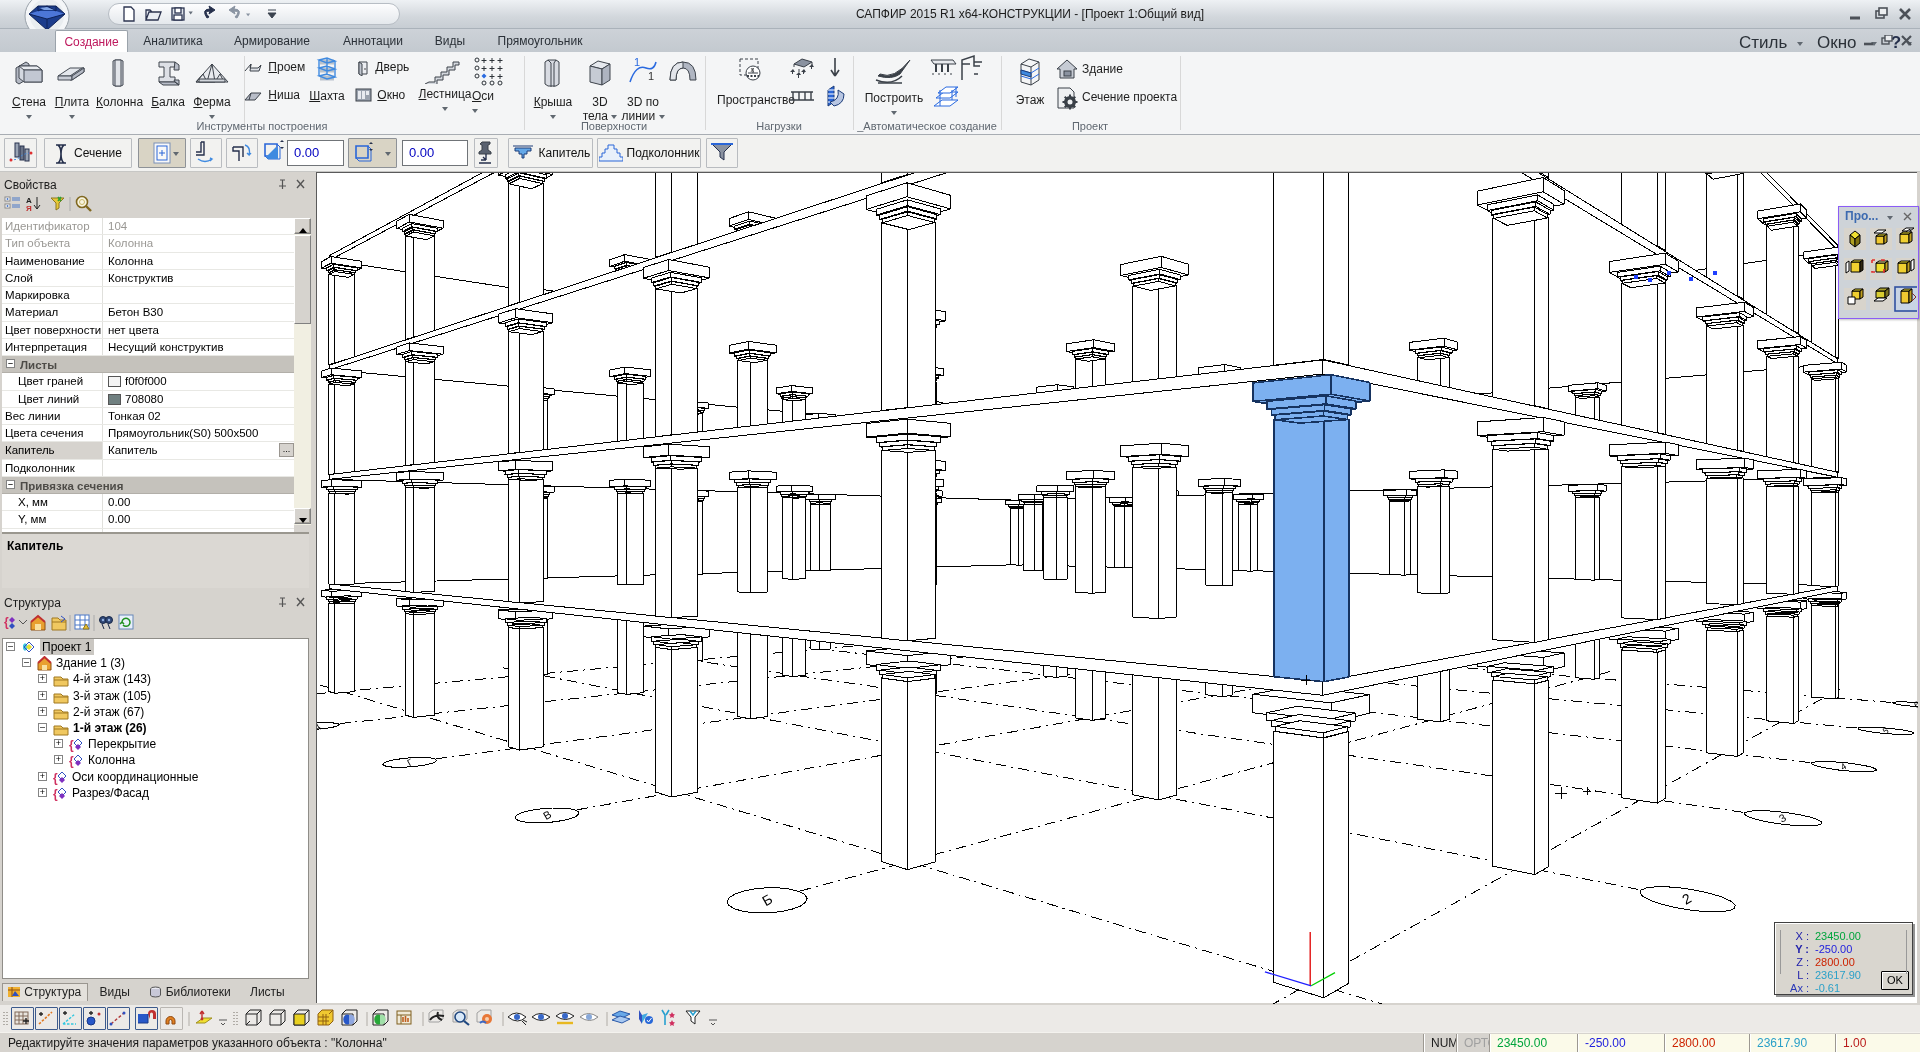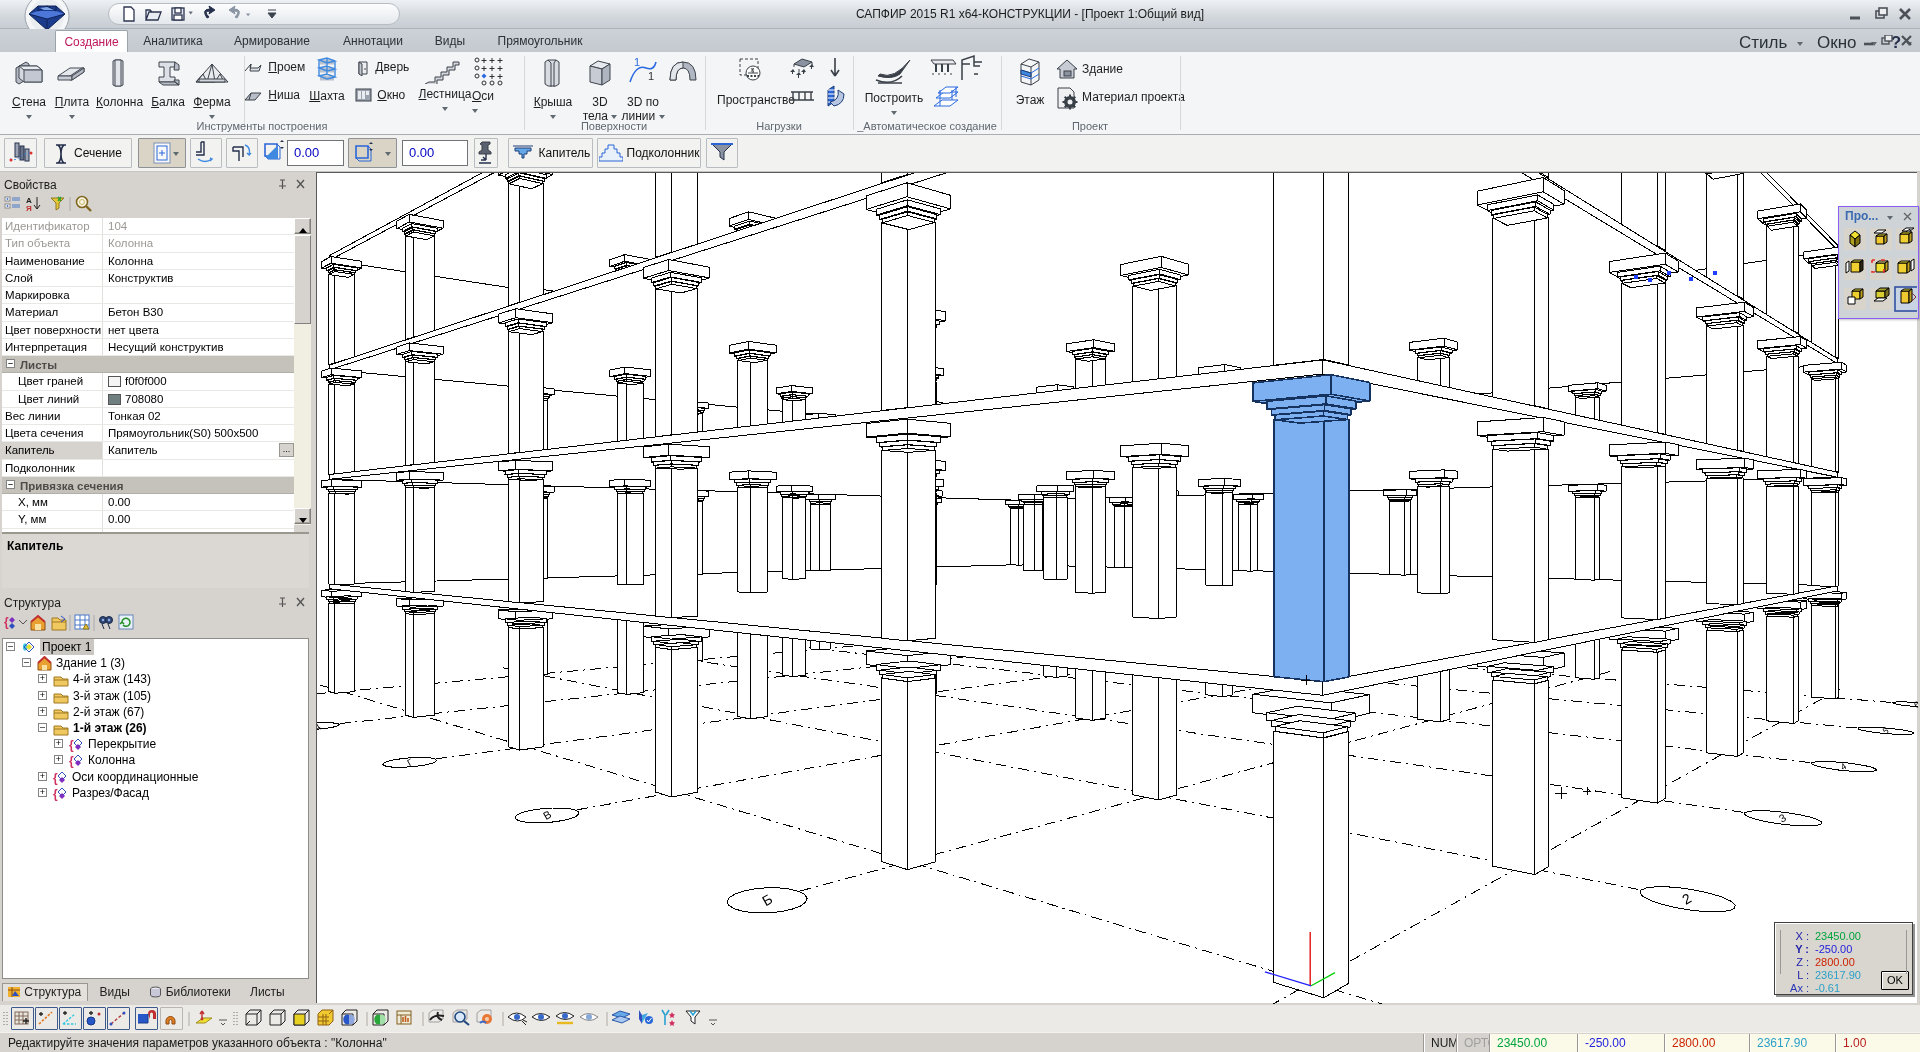--- a/index.html
+++ b/index.html
@@ -368,21 +368,21 @@
   <div class="smallitem" style="left:52px;top:34px">
    <svg width="26" height="24" viewBox="0 0 26 24" style="vertical-align:middle">
           <path d="M4 2 h12 l4 4 v16 h-16 z" fill="#eef0f2" stroke="#3a4048"></path>
           <circle cx="16" cy="16" r="6" fill="#3a4048"></circle>
           <circle cx="16" cy="16" r="2.5" fill="#eef0f2"></circle>
           <g stroke="#3a4048" stroke-width="2">
             <path d="M16 8.5 v3 M16 20.5 v3 M8.5 16 h3 M20.5 16 h3 M10.7 10.7 l2.2 2.2 M19.1 19.1 l2.2 2.2 M21.3 10.7 l-2.2 2.2 M12.9 19.1 l-2.2 2.2"></path>
           </g>
         </svg>
   </div>
-  <div class="smallitem" style="left:80px;top:38px">Материал проекта</div>
+  <div class="smallitem" style="left:80px;top:38px">Сечение проекта</div>
   <div class="rglabel">Проект</div>
  </div>
  <div class="rgsep" style="left:1180px"></div>
 </div>
 <div class="abs" id="toolbar2">
  <div class="tbtn" style="left:4px;width:33px">
   <svg width="28" height="26" viewBox="0 0 28 26">
         <g stroke="#26304c" fill="#9aa4b4">
           <rect x="8" y="4" width="4" height="14"></rect>
           <rect x="13" y="7" width="4" height="14" fill="#6a7488"></rect>

